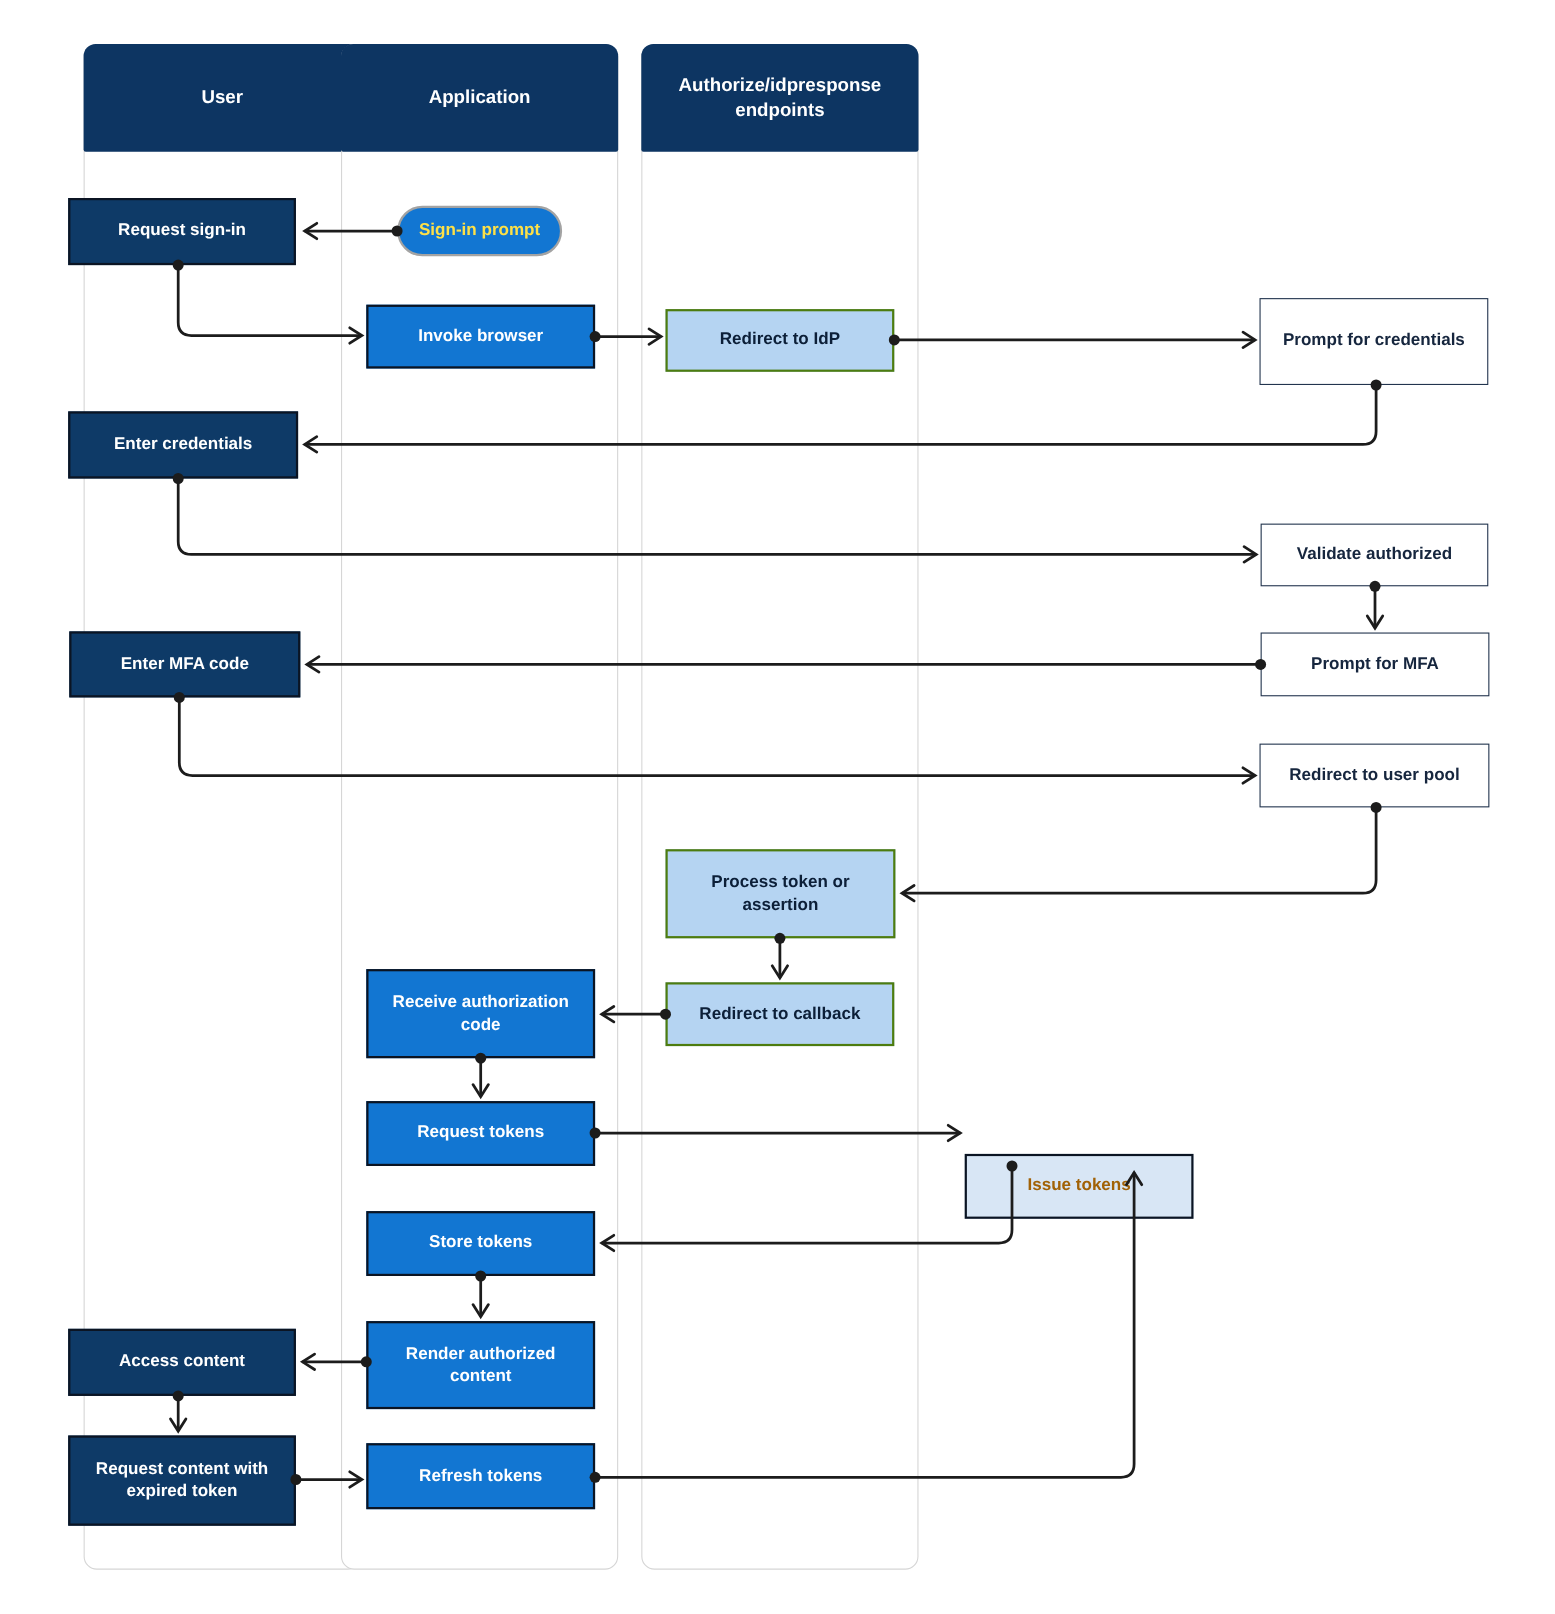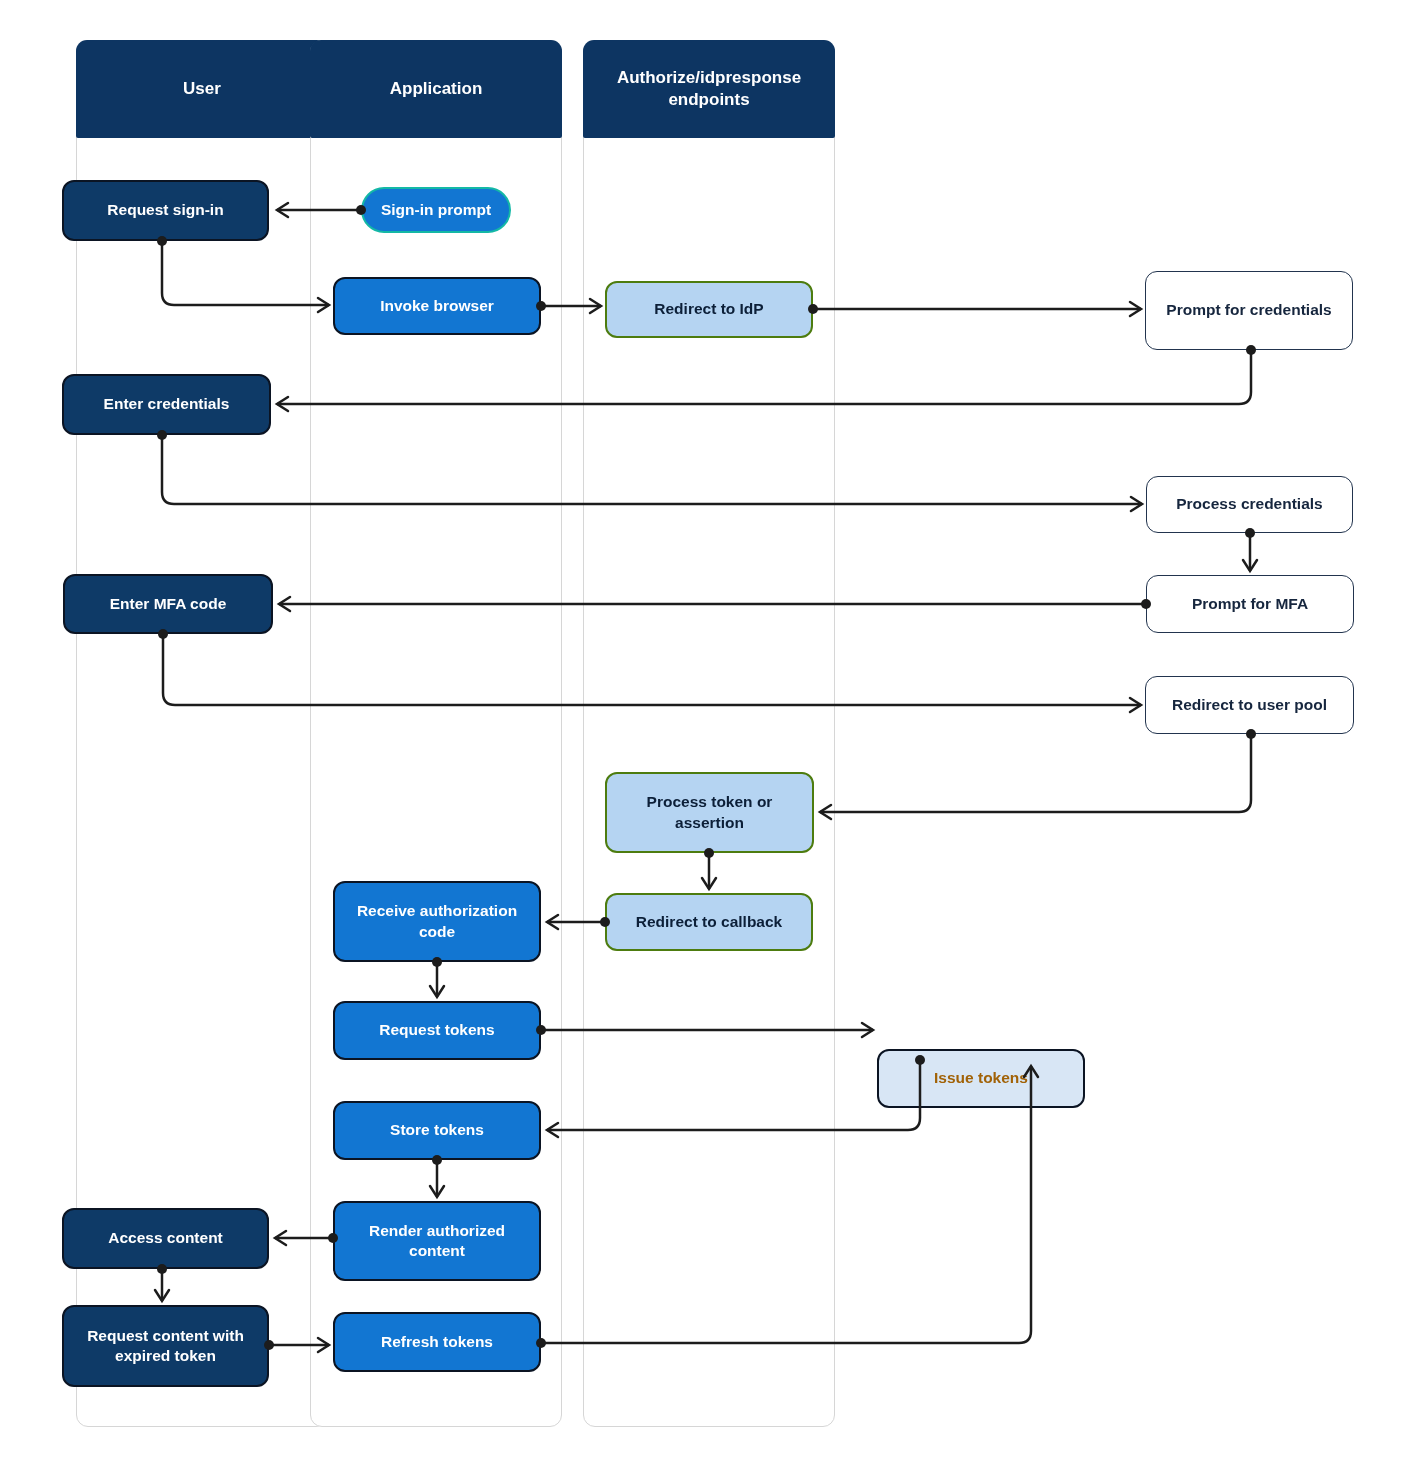--- a/index.html
+++ b/index.html
@@ -6,27 +6,27 @@
   body{font-family:"Liberation Sans",sans-serif;}
   .canvas{position:relative;width:1414px;height:1467px;background:#ffffff;overflow:hidden;}
 
   
   .lane{position:absolute;top:40px;height:1387px;border:1px solid #d6d6d6;border-radius:12px;background:#ffffff;box-sizing:border-box;}
   .lane-header{position:absolute;top:-1px;left:-1px;right:-1px;height:98px;background:#0d3562;border-radius:11px 11px 2px 2px;
     display:flex;align-items:center;justify-content:center;text-align:center;color:#ffffff;font-weight:700;font-size:17px;line-height:1.3;padding:0 18px;box-sizing:border-box;}
 
   
   .node{position:absolute;box-sizing:border-box;display:flex;align-items:center;justify-content:center;text-align:center;
-    font-weight:700;font-size:15.5px;line-height:1.3;padding:6px 14px;border-radius:12px;z-index:2;}
+    font-weight:700;font-size:15.5px;line-height:1.3;padding:6px 14px;border-radius:0;z-index:2;}
   .node.dark{background:#0e3a67;border:2px solid #0b1423;color:#ffffff;}
   .node.bright{background:#1276d2;border:2px solid #0b1423;color:#ffffff;}
   .node.light{background:#b5d4f2;border:2px solid #4d7c0f;color:#0c1f38;}
   .node.lightest{background:#d8e6f5;border:2px solid #0b1423;color:#a16207;margin-top:48px;}
   .node.outline{background:#ffffff;border:1.5px solid #22344e;color:#16263e;}
-  .node.pill{background:#1276d2;border:2px solid #14b8a6;color:#ffffff;border-radius:24px;}
+  .node.pill{background:#1276d2;border:2px solid #a3a3a3;color:#fde047;border-radius:24px;}
 
   
   svg.wires{position:absolute;left:0;top:0;width:1414px;height:1467px;z-index:3;pointer-events:none;}
   svg.wires path{fill:none;stroke:#1c1c1c;stroke-width:2.5px;}
 </style>
 </head>
 <body>
 
 <div class="canvas">
 
@@ -45,21 +45,21 @@
       <span>Authorize/idpresponse endpoints</span>
     </div>
   </div>
 
   <div class="node dark" style="left:62px;top:180px;width:207px;height:61px;">Request sign-in</div>
   <div class="node pill" style="left:361px;top:187px;width:150px;height:46px;">Sign-in prompt</div>
   <div class="node bright" style="left:333px;top:277px;width:208px;height:58px;">Invoke browser</div>
   <div class="node light" style="left:605px;top:281px;width:208px;height:57px;">Redirect to IdP</div>
   <div class="node outline" style="left:1145px;top:271px;width:208px;height:79px;">Prompt for credentials</div>
   <div class="node dark" style="left:62px;top:374px;width:209px;height:61px;">Enter credentials</div>
-  <div class="node outline" style="left:1146px;top:476px;width:207px;height:57px;">Process credentials</div>
+  <div class="node outline" style="left:1146px;top:476px;width:207px;height:57px;">Validate authorized</div>
   <div class="node outline" style="left:1146px;top:575px;width:208px;height:58px;">Prompt for MFA</div>
   <div class="node dark" style="left:63px;top:574px;width:210px;height:60px;">Enter MFA code</div>
   <div class="node outline" style="left:1145px;top:676px;width:209px;height:58px;">Redirect to user pool</div>
   <div class="node light" style="left:605px;top:772px;width:209px;height:81px;">Process token or assertion</div>
   <div class="node bright" style="left:333px;top:881px;width:208px;height:81px;">Receive authorization code</div>
   <div class="node light" style="left:605px;top:893px;width:208px;height:58px;">Redirect to callback</div>
   <div class="node bright" style="left:333px;top:1001px;width:208px;height:59px;">Request tokens</div>
   <div class="node lightest" style="left:877px;top:1001px;width:208px;height:59px;">Issue tokens</div>
   <div class="node bright" style="left:333px;top:1101px;width:208px;height:59px;">Store tokens</div>
   <div class="node bright" style="left:333px;top:1201px;width:208px;height:80px;">Render authorized content</div>

